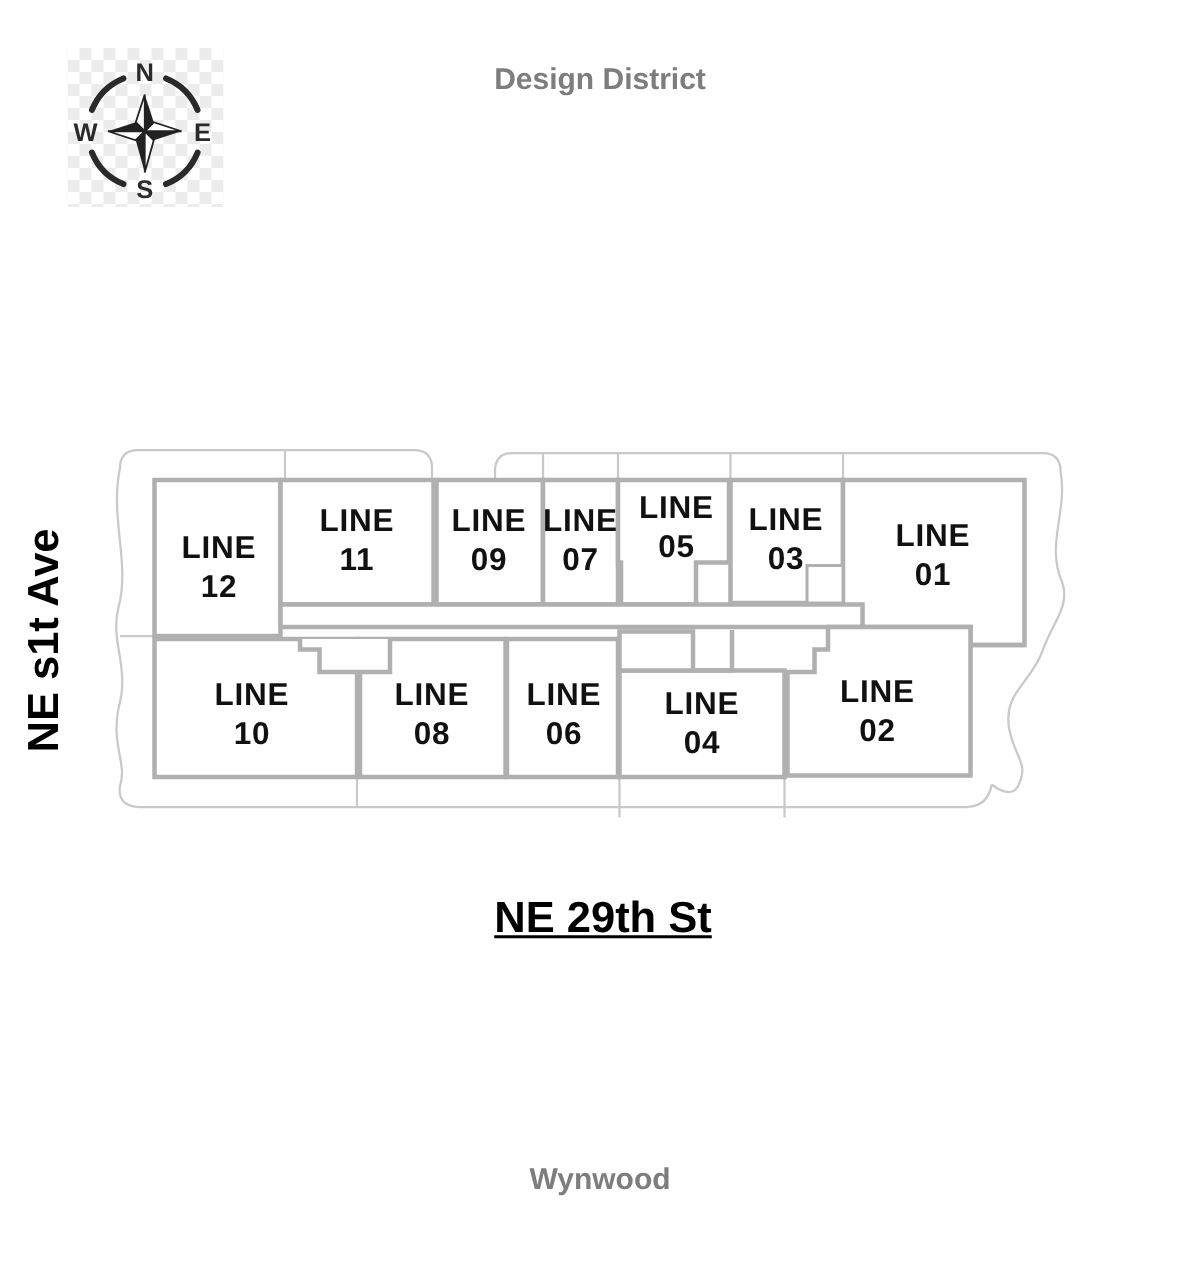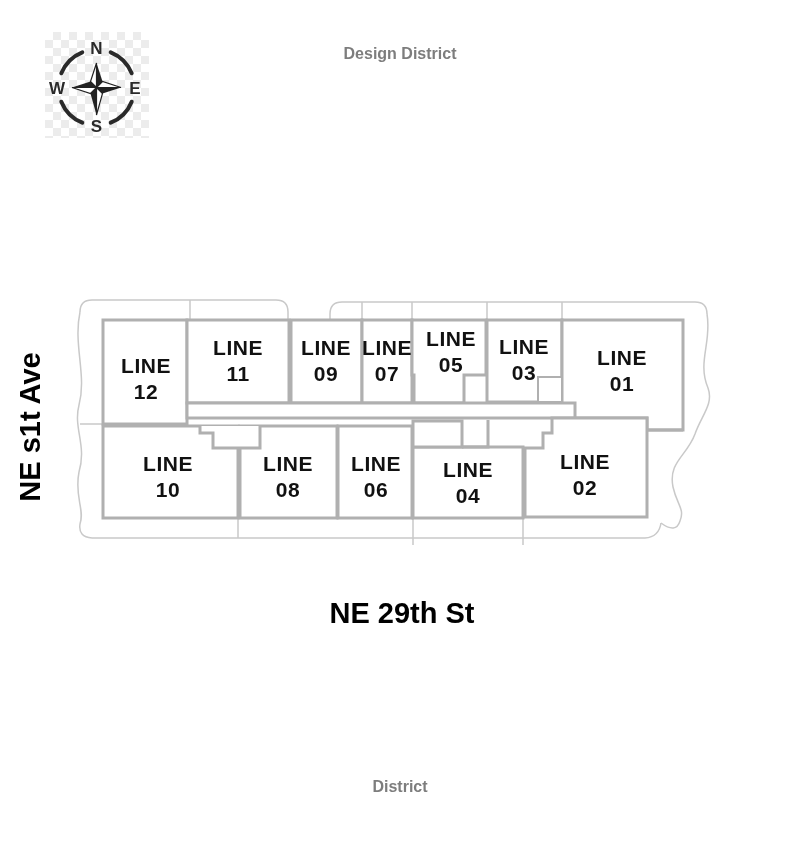--- a/index.html
+++ b/index.html
@@ -9,21 +9,21 @@
     height: 848px;
     background: #ffffff;
     font-family: "Liberation Sans", sans-serif;
     overflow: hidden;
   }
   .abs { position: absolute; }
   .centered { transform: translate(-50%, -50%); }
   
   .area-label {
     color: #7d7d7d;
-    font-size: 16px;
+    font-size: 20px;
     font-weight: bold;
     white-space: nowrap;
   }
   
   .street-label {
     color: #000000;
     font-size: 29px;
     font-weight: bold;
     white-space: nowrap;
   }
@@ -82,22 +82,22 @@
       </g>
       <text class="compass-letter" x="51.5" y="22" text-anchor="middle">N</text>
       <text class="compass-letter" x="51.5" y="100" text-anchor="middle">S</text>
       <text class="compass-letter" x="90" y="62" text-anchor="middle">E</text>
       <text class="compass-letter" x="12" y="62" text-anchor="middle">W</text>
     </svg>
   </div>
 
   <div class="abs centered area-label" style="left:400px; top:54px;">Design District</div>
   <div class="abs street-label vertical" style="left:30px; top:427px;">NE s1t Ave</div>
-  <div class="abs centered street-label" style="left:402px; top:613px;">NE 29th St</div>
-  <div class="abs centered area-label" style="left:400px; top:787px;">District</div>
+  <div class="abs centered street-label" style="left:402px; top:613px;text-decoration:underline;">NE 29th St</div>
+  <div class="abs centered area-label" style="left:400px; top:787px;">Wynwood</div>
 
   <svg class="abs plan-svg" width="800" height="848" viewBox="0 0 800 848">
 
     <g stroke="#c9c9c9" fill="none" stroke-width="1.5">
       <path d="M 80,312 Q 80,300 92,300 H 276 Q 288,300 288,312 V 320"></path>
       <path d="M 190,300 V 320"></path>
       <path d="M 330,320 V 314 Q 330,302 342,302 H 695 Q 707,302 707,314"></path>
       <path d="M 362,302 V 320"></path>
       <path d="M 412,302 V 320"></path>
       <path d="M 487,302 V 320"></path>

